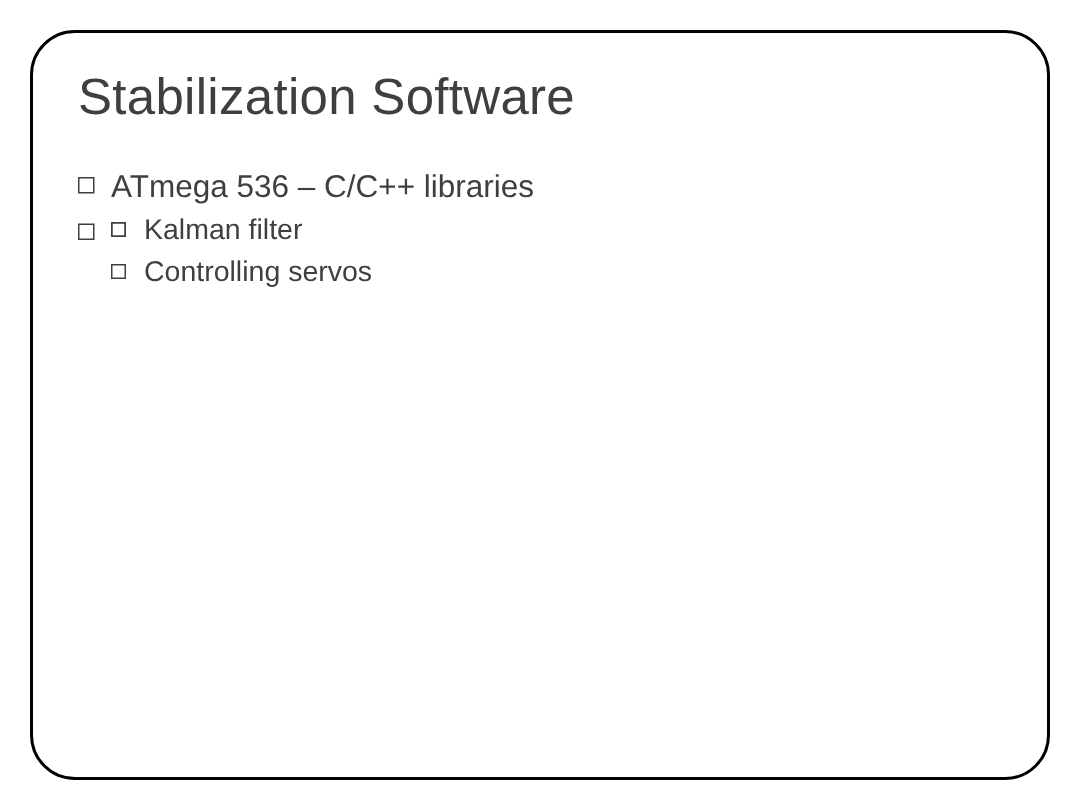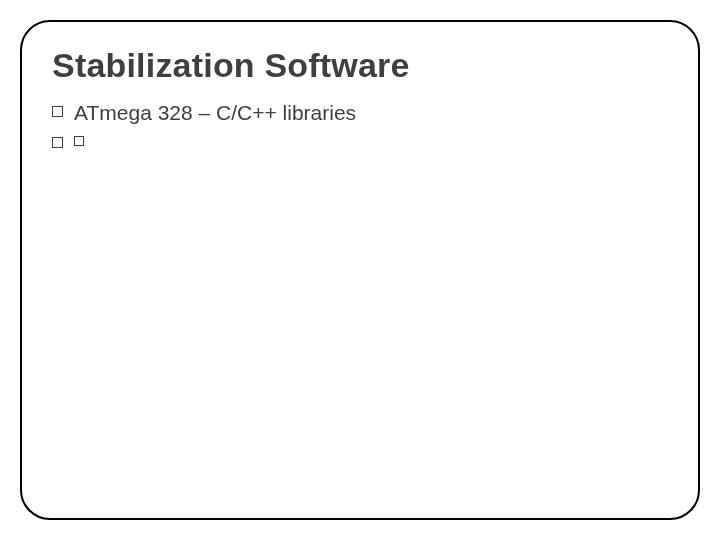--- a/index.html
+++ b/index.html
@@ -16,23 +16,23 @@
     width: 680px;
     height: 500px;
     margin: 20px;
     border: 2px solid #000;
     border-radius: 30px;
     padding: 24px 30px 20px 30px;
     position: relative;
   }
   .title {
     font-size: 34px;
-    font-weight: 700;
+    font-weight: 400;
     color: #3f3f3f;
-    margin: 0 0 14px 0;
+    margin: 0 0 26px 0;
     letter-spacing: 0.2px;
   }
   ul.top {
     list-style: none;
     padding: 0;
     margin: 0;
   }
   ul.top > li {
     font-size: 21px;
     line-height: 1.35;
@@ -69,27 +69,32 @@
 </style>
 </head>
 <body>
 
 <div class="slide">
   <h1 class="title">Stabilization Software</h1>
 
   <ul class="top">
     <li>
       <span class="bullet-box"></span>
-      <span>ATmega 328 – C/C++ libraries</span>
+      <span>ATmega 536 – C/C++ libraries</span>
     </li>
     <li>
       <span class="bullet-box"></span>
       <ul class="sub">
         <li>
           <span class="bullet-box"></span>
         </li>
         <li>
           <span class="bullet-box"></span>
+          <span>Kalman filter</span>
+        </li>
+        <li>
+          <span class="bullet-box"></span>
+          <span>Controlling servos</span>
         </li>
       </ul>
     </li>
   </ul>
 </div>
 
 </body></html>

